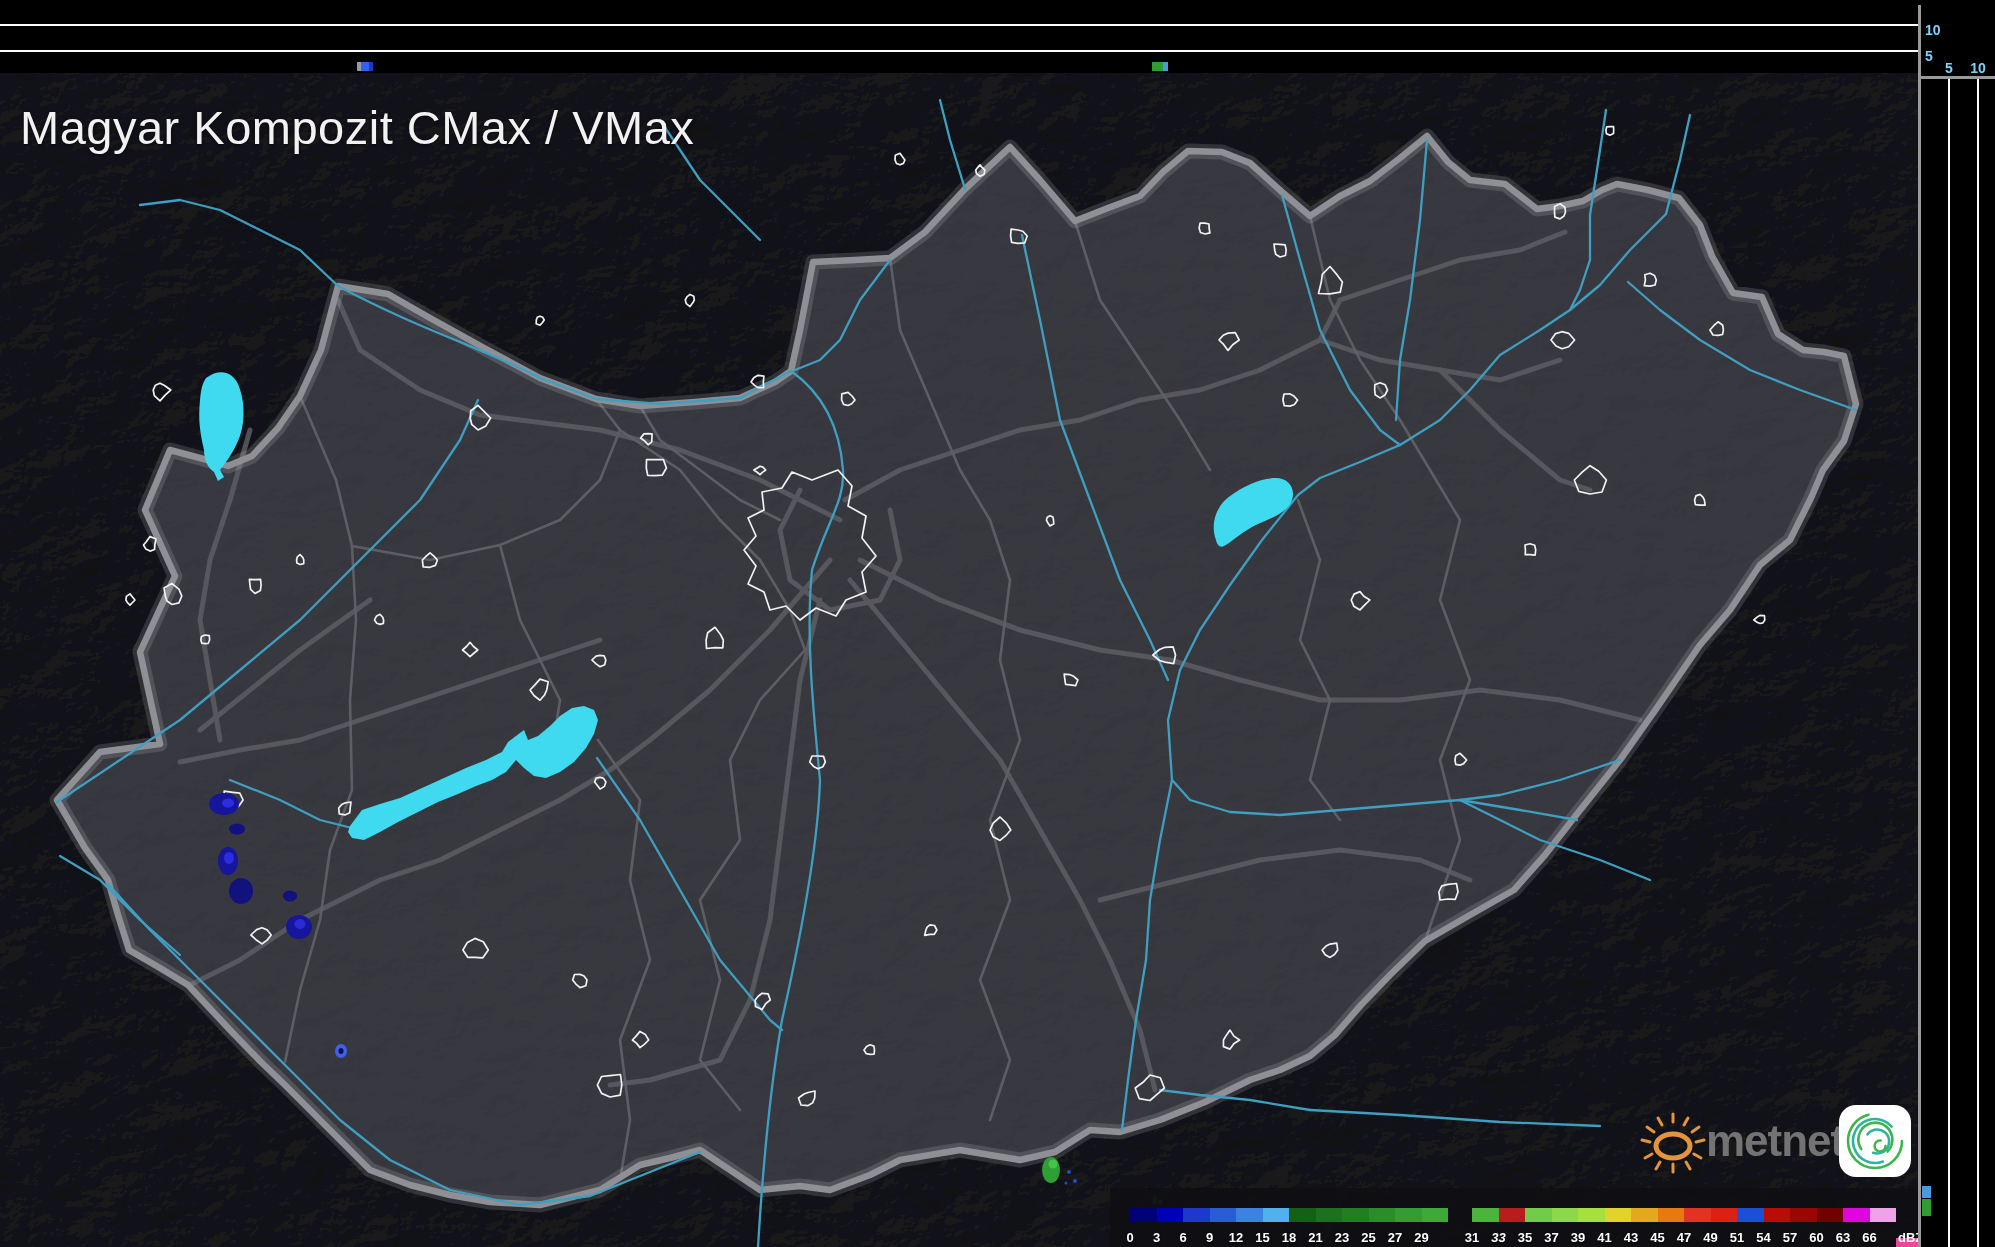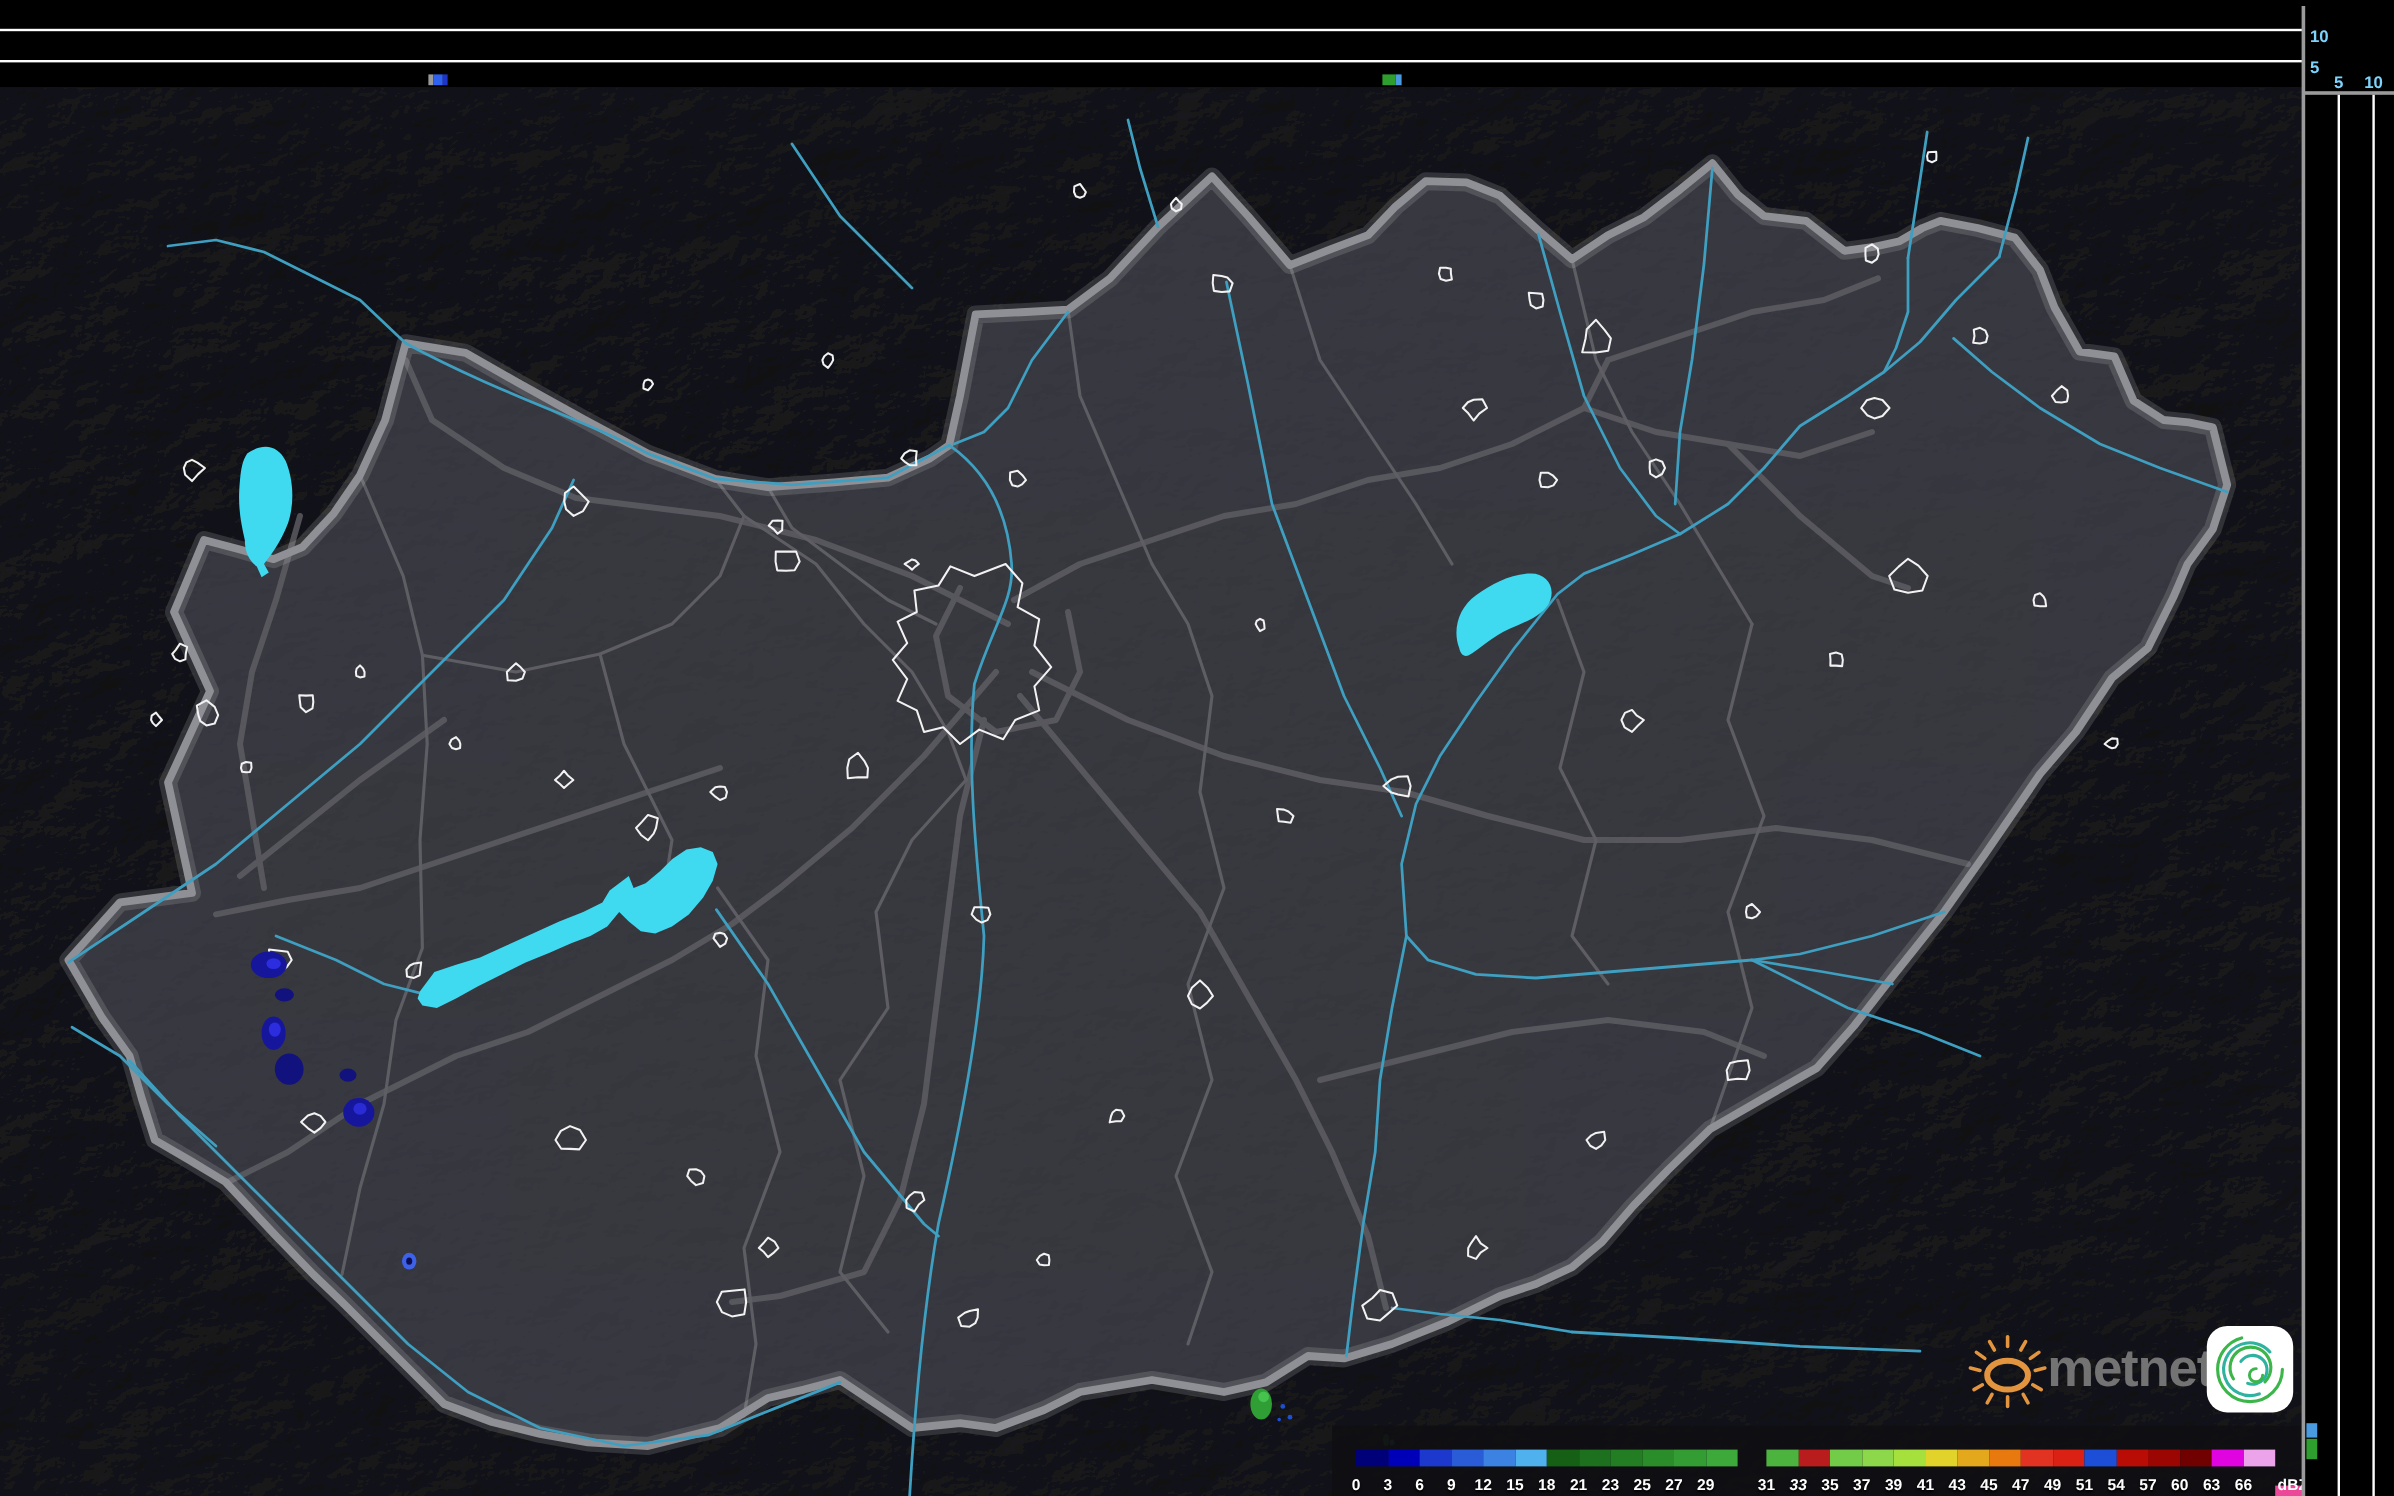--- a/index.html
+++ b/index.html
@@ -225,20 +225,21 @@
           <ellipse cx="1069" cy="1172" rx="2" ry="2" fill="#1d4fd0"></ellipse>
           <ellipse cx="1075" cy="1181" rx="2" ry="2" fill="#1d4fd0"></ellipse>
           <ellipse cx="1066" cy="1183" rx="1.5" ry="1.5" fill="#1d4fd0"></ellipse>
           <ellipse cx="1155" cy="1200" rx="2.5" ry="5" fill="#2f9e35"></ellipse>
           <ellipse cx="1160" cy="1202" rx="2" ry="2.5" fill="#35b0a0"></ellipse>
         </g>
     </svg>
   </div>
 
   <div id="hdr">
+    <div class="t">Magyar Kompozit CMax / VMax</div>
   </div>
 
   <div id="legend">
     <div id="legend-cells">
         <div class="lcell" style="background: rgb(0, 0, 120);">
           <span class="ltick">0</span>
         </div>
         <div class="lcell" style="background: rgb(0, 0, 185);">
           <span class="ltick">3</span>
         </div>

